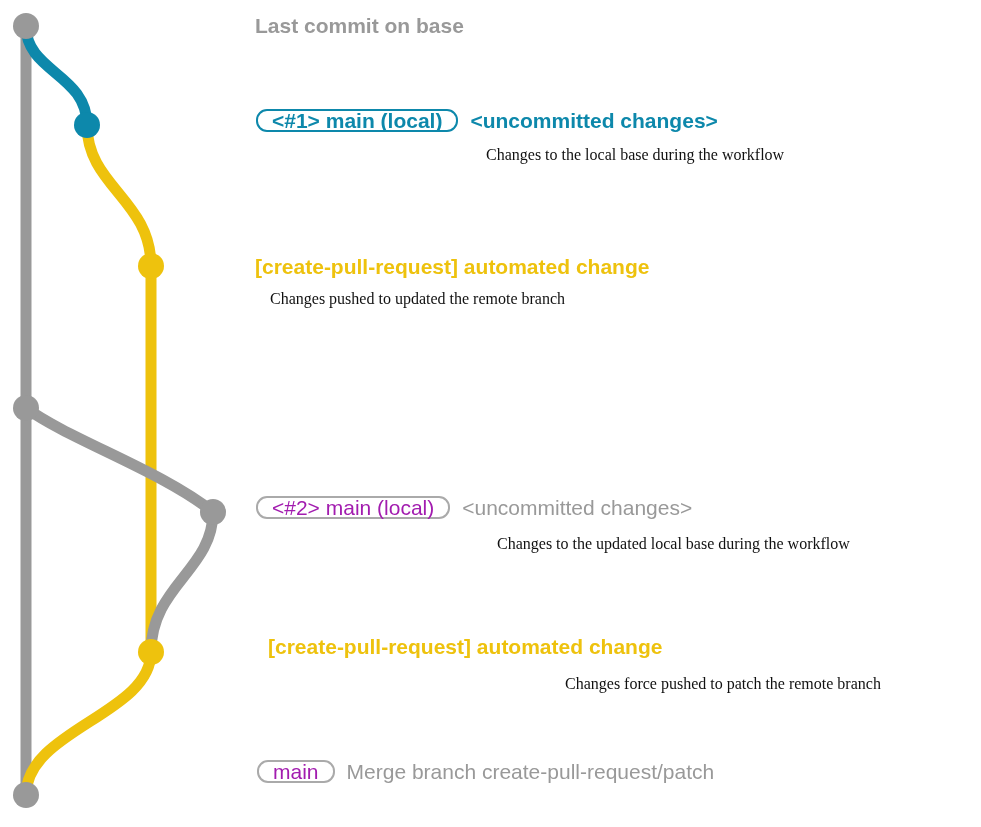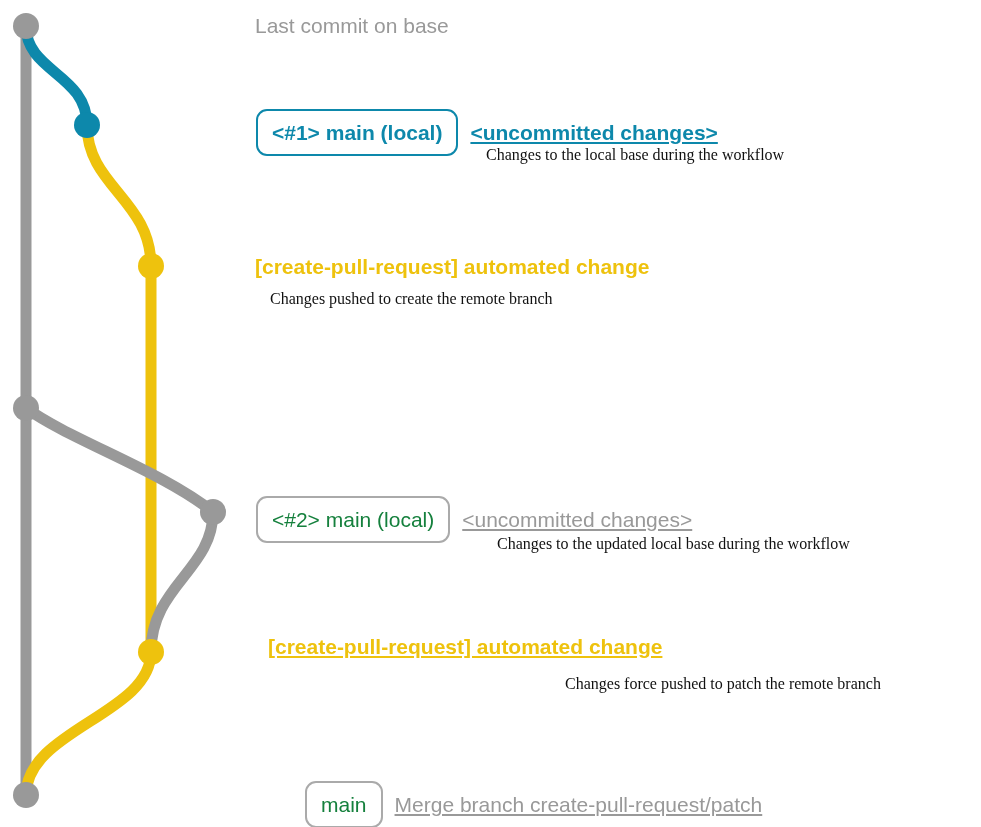--- a/index.html
+++ b/index.html
@@ -30,37 +30,36 @@
     display: flex;
     align-items: center;
   }
   .pill {
     display: inline-flex;
     align-items: center;
     justify-content: center;
     box-sizing: border-box;
     border: 2px solid #999999;
     border-radius: 11px;
-    height: 47px;
+    height: 23px;
     padding: 0 14px;
     font-size: 21px;
     line-height: 1;
     color: #999999;
     background: #ffffff;
     white-space: nowrap;
   }
   .pill.blue   { border-color: #0d88ab; color: #0d88ab; font-weight: bold; }
   .pill.yellow { border-color: #eec20d; color: #eec20d; font-weight: bold; }
-  .pill.gray   { border-color: #aaaaaa; color: #15803d; border-radius: 11px; }
+  .pill.gray   { border-color: #aaaaaa; color: #a21caf; border-radius: 11px; }
   .subject {
     font-size: 21px;
     line-height: 1;
     white-space: nowrap;
     margin-left: 12px;
-    text-decoration: underline;
   }
   .subject.blue   { color: #0d88ab; font-weight: bold; }
   .subject.yellow { color: #eec20d; font-weight: bold; }
   .subject.gray   { color: #999999; }
   .headline {
     position: absolute;
     font-size: 21px;
     line-height: 1;
     white-space: nowrap;
   }
@@ -97,41 +96,41 @@
 
     <circle cx="26" cy="26" r="13" fill="#999999"></circle>
     <circle cx="87" cy="125" r="13" fill="#0d88ab"></circle>
     <circle cx="151" cy="266" r="13" fill="#eec20d"></circle>
     <circle cx="26" cy="408" r="13" fill="#999999"></circle>
     <circle cx="213" cy="512" r="13" fill="#999999"></circle>
     <circle cx="151" cy="652" r="13" fill="#eec20d"></circle>
     <circle cx="26" cy="795" r="13" fill="#999999"></circle>
   </svg>
 
-  <div class="headline gray" style="left:255px; top:15px;">Last commit on base</div>
+  <div class="headline gray" style="left:255px; top:15px;font-weight:bold;">Last commit on base</div>
 
   <div class="row" style="left:256px; top:109px;">
     <span class="pill blue">&lt;#1&gt; main (local)</span>
     <span class="subject blue">&lt;uncommitted changes&gt;</span>
   </div>
   <div class="note" style="left:486px; top:147px;">Changes to the local base during the workflow</div>
 
   <div class="headline yellow" style="left:255px; top:256px;">[create-pull-request] automated change</div>
-  <div class="note" style="left:270px; top:291px;">Changes pushed to create the remote branch</div>
+  <div class="note" style="left:270px; top:291px;">Changes pushed to updated the remote branch</div>
 
 
   <div class="row" style="left:256px; top:496px;">
     <span class="pill gray">&lt;#2&gt; main (local)</span>
     <span class="subject gray">&lt;uncommitted changes&gt;</span>
   </div>
   <div class="note" style="left:497px; top:536px;">Changes to the updated local base during the workflow</div>
 
   <div class="row" style="left:256px; top:636px;">
     <span class="subject yellow">[create-pull-request] automated change</span>
   </div>
   <div class="note" style="left:565px; top:676px;">Changes force pushed to patch the remote branch</div>
 
-  <div class="row" style="left:257px; top:781px;margin-left:48px;">
+  <div class="row" style="left:257px; top:760px;">
     <span class="pill gray">main</span>
     <span class="subject gray">Merge branch create-pull-request/patch</span>
   </div>
 
 </div>
 
 </body></html>

